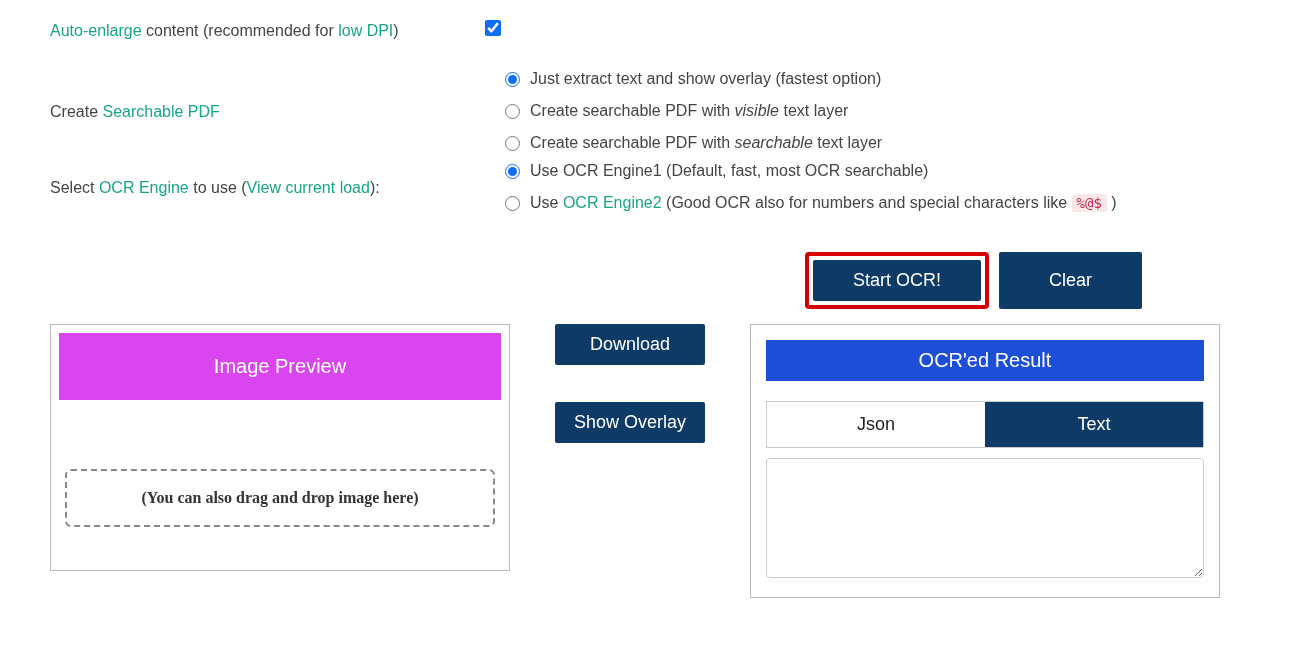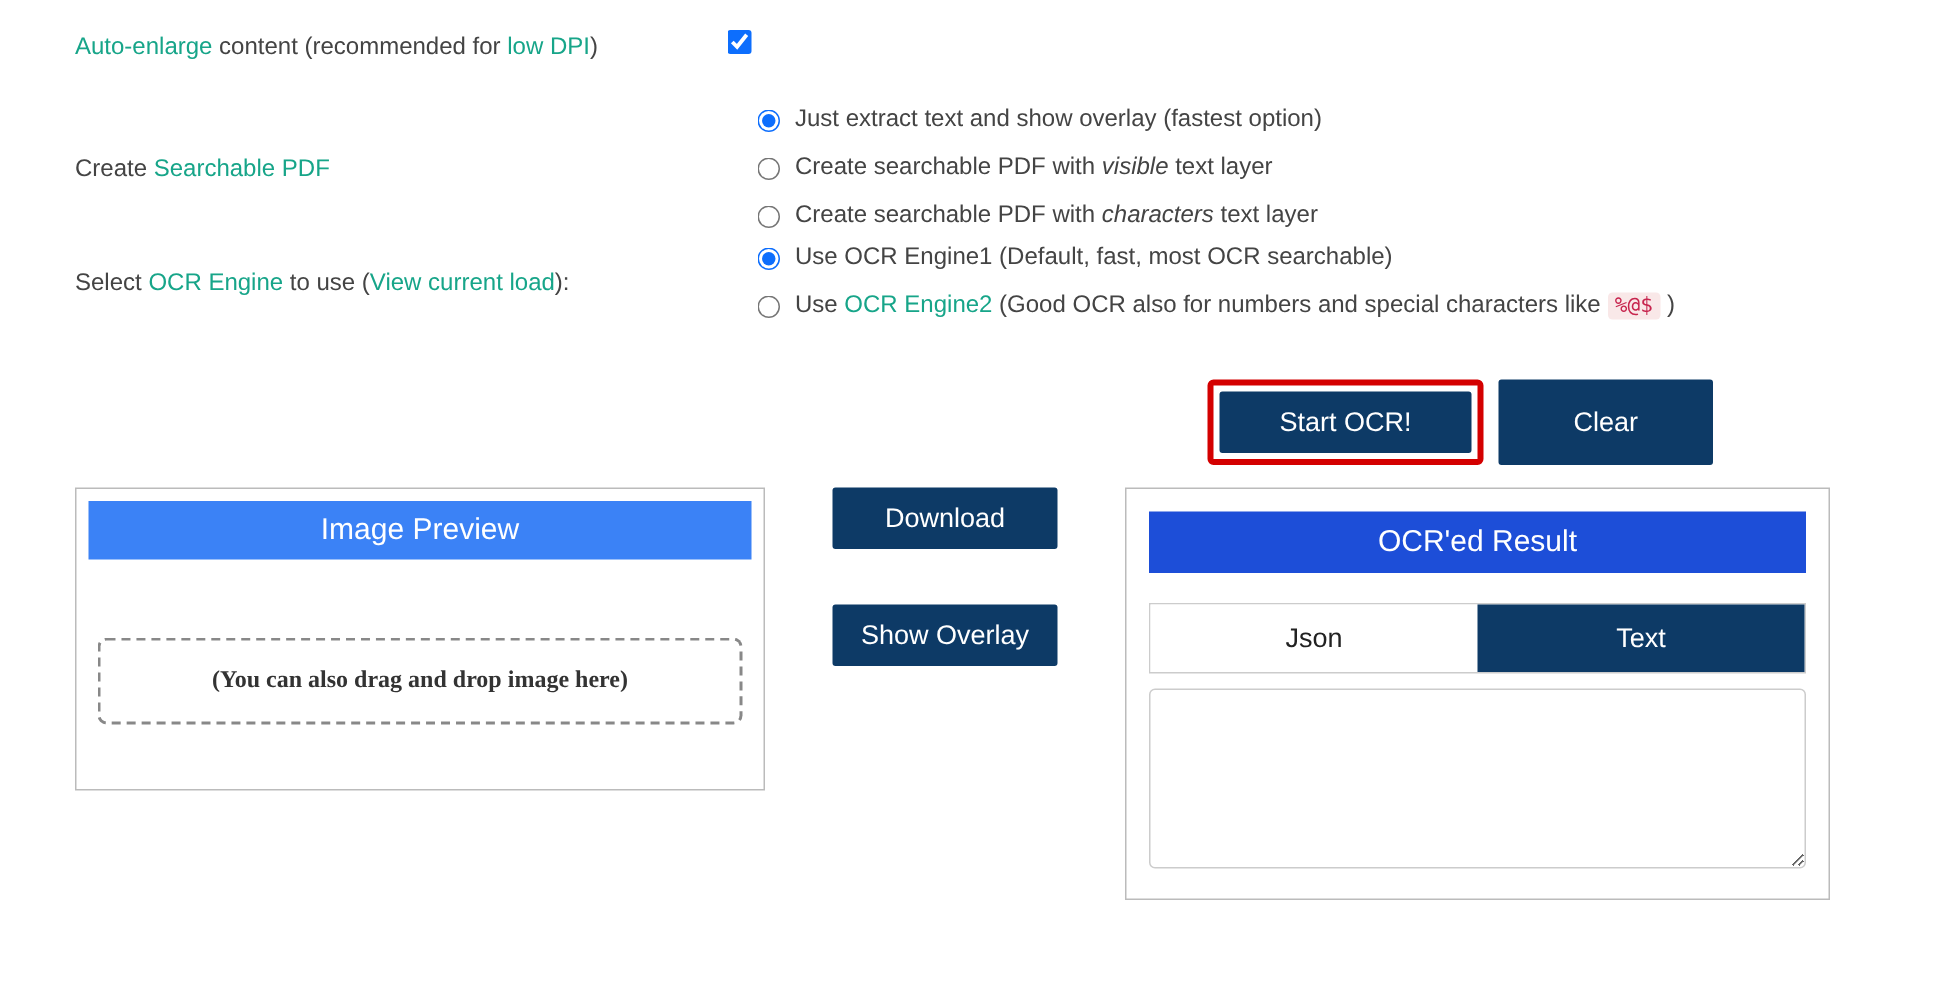--- a/index.html
+++ b/index.html
@@ -85,26 +85,26 @@
       display: flex;
       gap: 45px;
       align-items: flex-start;
     }
     .panel-left {
       width: 460px;
       border: 1px solid #bbb;
       padding: 8px;
     }
     .panel-left-header {
-      background: #3b82f6;
-      color: #fff;
-      text-align: center;
-      padding: 8px;
+      background: #d946ef;
+      color: #fff;
+      text-align: center;
+      padding: 22px;
       font-size: 20px;
-      margin-bottom: 52px;
+      margin-bottom: 69px;
     }
     .dropzone {
       border: 2px dashed #888;
       border-radius: 6px;
       text-align: center;
       padding: 18px 10px;
       margin: 0 6px 35px 6px;
       font-weight: bold;
       color: #333;
       font-family: Liberation Serif, serif;
@@ -185,21 +185,21 @@
     </div>
     <div class="radio-row">
       <input type="radio" name="pdfopt" style="">
       <span class="radio-label">
         <span>Create searchable PDF with </span><i>visible</i><span> text layer</span>
       </span>
     </div>
     <div class="radio-row">
       <input type="radio" name="pdfopt" style="">
       <span class="radio-label">
-        <span>Create searchable PDF with </span><i>characters</i><span> text layer</span>
+        <span>Create searchable PDF with </span><i>searchable</i><span> text layer</span>
       </span>
     </div>
   </div>
 </div>
 
 <div class="form-row" style="margin-top:-20px;">
   <div class="label-col">
     <span class="text">Select </span><a class="link" href="#">OCR Engine</a><span class="text"> to use (</span><a class="link" href="#">View current load</a><span class="text">):</span>
   </div>
   <div class="input-col" style="padding-left:45px;">

